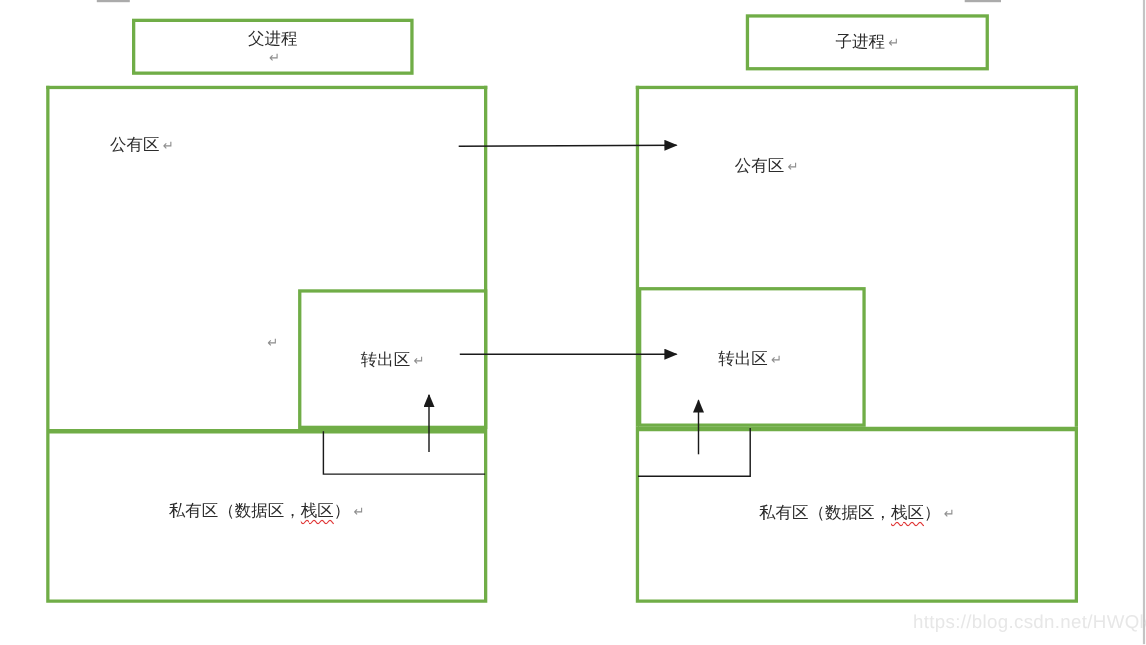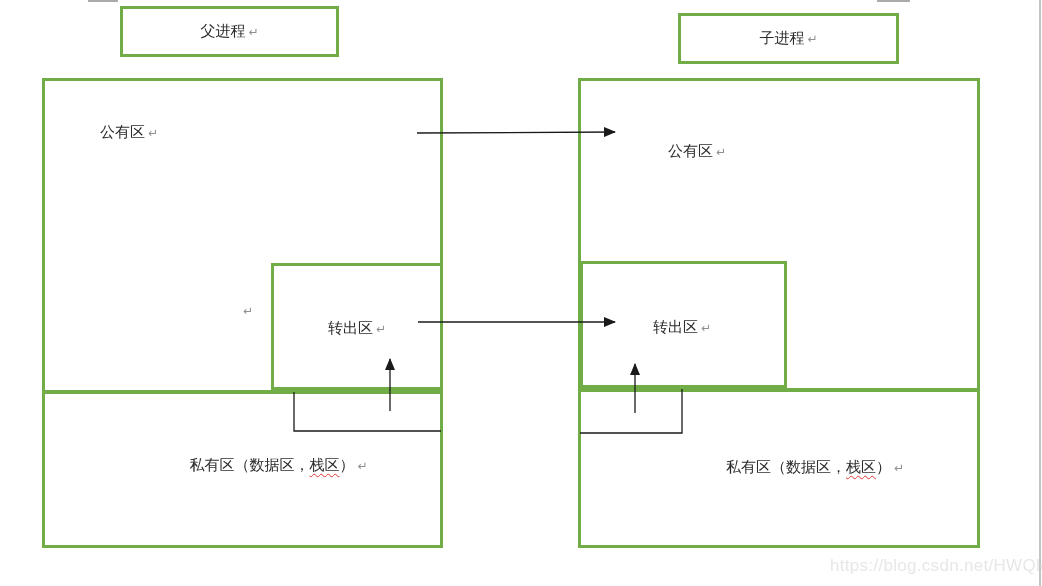--- a/index.html
+++ b/index.html
@@ -2,34 +2,34 @@
 <html><head>
 <meta charset="utf-8">
 <style>
   html,body{margin:0;padding:0;background:#fff;}
   .canvas{
     position:relative;width:1042px;height:586px;background:#ffffff;overflow:hidden;
     font-family:"Liberation Sans","DejaVu Sans",sans-serif;color:#2b2b2b;
   }
   .box{position:absolute;box-sizing:border-box;border:3px solid #70ad47;background:transparent;}
   .title-box{display:flex;align-items:center;justify-content:center;font-size:15px;}
-  .parent-title{left:120px;top:6px;width:219px;height:51px;}
+  .parent-title{left:120px;top:17px;width:256px;height:51px;flex-direction:column;}
   .child-title{left:678px;top:13px;width:221px;height:51px;justify-content:center;}
   .parent-public{left:42px;top:78px;width:401px;height:312px;border-bottom:none;}
   .parent-private{left:42px;top:390px;width:401px;height:158px;border-top-width:4px;}
   .parent-transfer{left:271px;top:263px;width:172px;height:127px;}
   .child-public{left:578px;top:78px;width:402px;height:310px;border-bottom:none;}
   .child-private{left:578px;top:388px;width:402px;height:160px;border-top-width:4px;}
   .child-transfer{left:580px;top:261px;width:207px;height:127px;}
   .label{position:absolute;font-size:15px;line-height:1.2;white-space:nowrap;}
   .parent-public-label{left:100px;top:123px;}
   .child-public-label{left:668px;top:142px;}
   .parent-transfer-label{left:328px;top:319px;}
   .child-transfer-label{left:653px;top:318px;}
-  .center-label{text-align:center;padding-left:36px;}
+  .center-label{text-align:center;}
   .parent-private-label{left:42px;top:456px;width:401px;}
   .child-private-label{left:578px;top:458px;width:402px;}
   .pilcrow{color:#8f8f8f;font-size:12px;margin-left:3px;}
   .float-pilcrow{position:absolute;left:243px;top:304px;font-size:12px;color:#8f8f8f;margin:0;}
   .misspell{
     text-decoration-line:underline;text-decoration-style:wavy;
     text-decoration-color:#e03636;text-decoration-thickness:1px;text-underline-offset:3px;
   }
   .overlay{position:absolute;left:0;top:0;pointer-events:none;}
   .watermark{position:absolute;left:830px;top:556px;font-size:17px;color:#e7e7e7;letter-spacing:.3px;}

